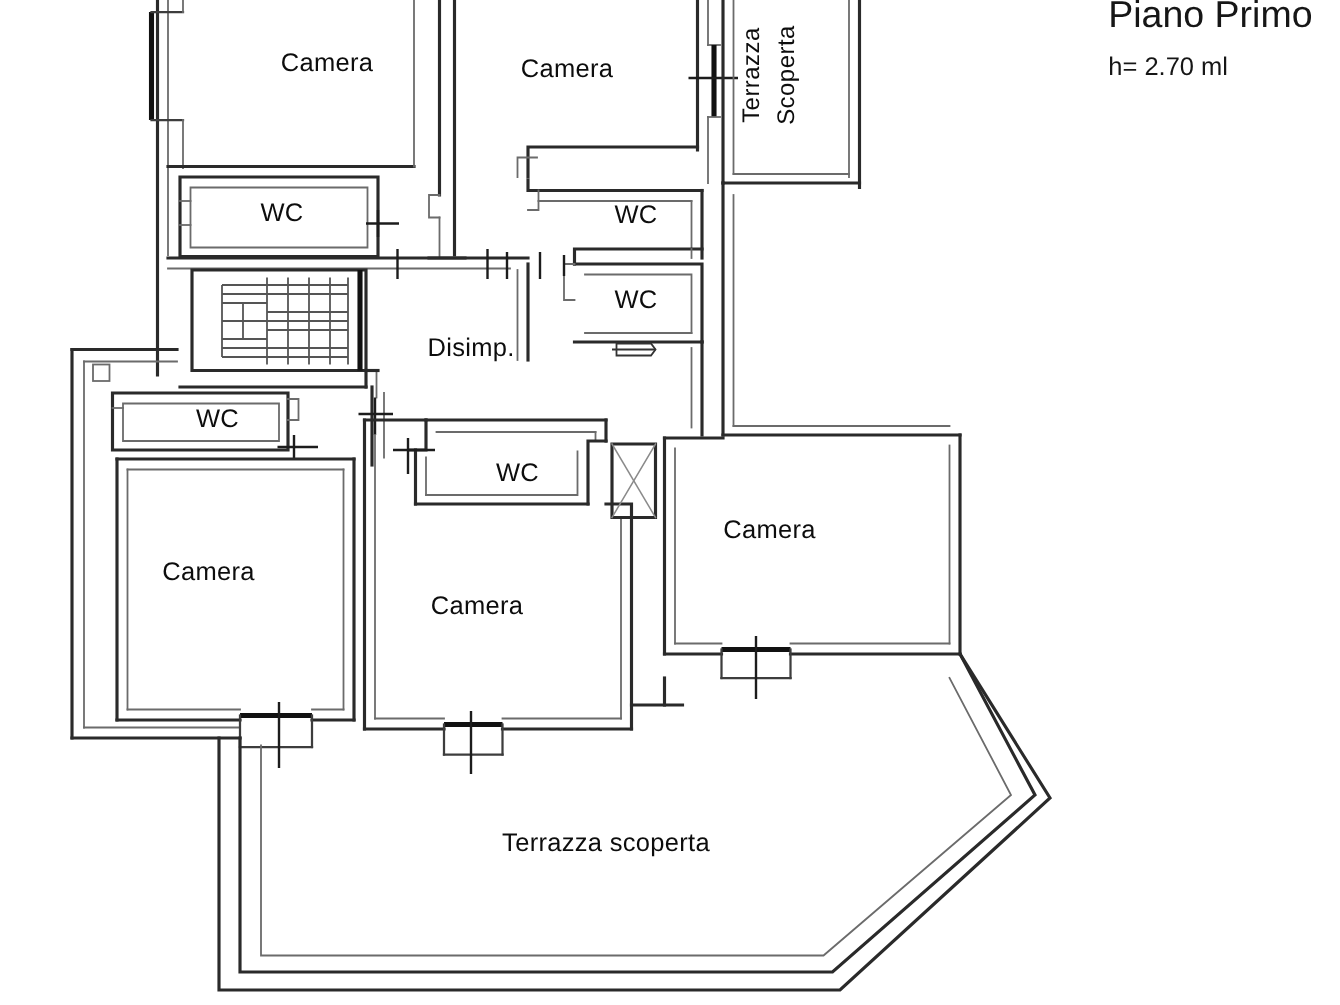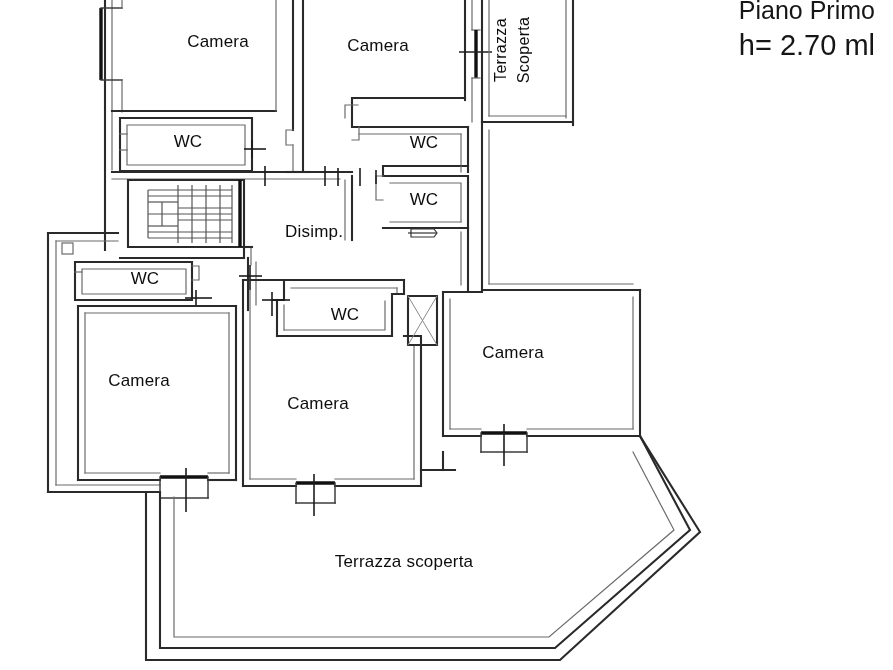--- a/index.html
+++ b/index.html
@@ -98,21 +98,21 @@
     color: #111111;
     font-family: "Liberation Sans", sans-serif;
   }
   .title-line1 {
     font-size: 25px;
     line-height: 28px;
     white-space: nowrap;
     color: #161616;
   }
   .title-line2 {
-    font-size: 29px;
+    font-size: 17px;
     line-height: 30px;
     white-space: nowrap;
     margin-top: 6px;
     color: #161616;
   }
 </style>
 </head>
 <body>
 
 <div id="plan-root">

